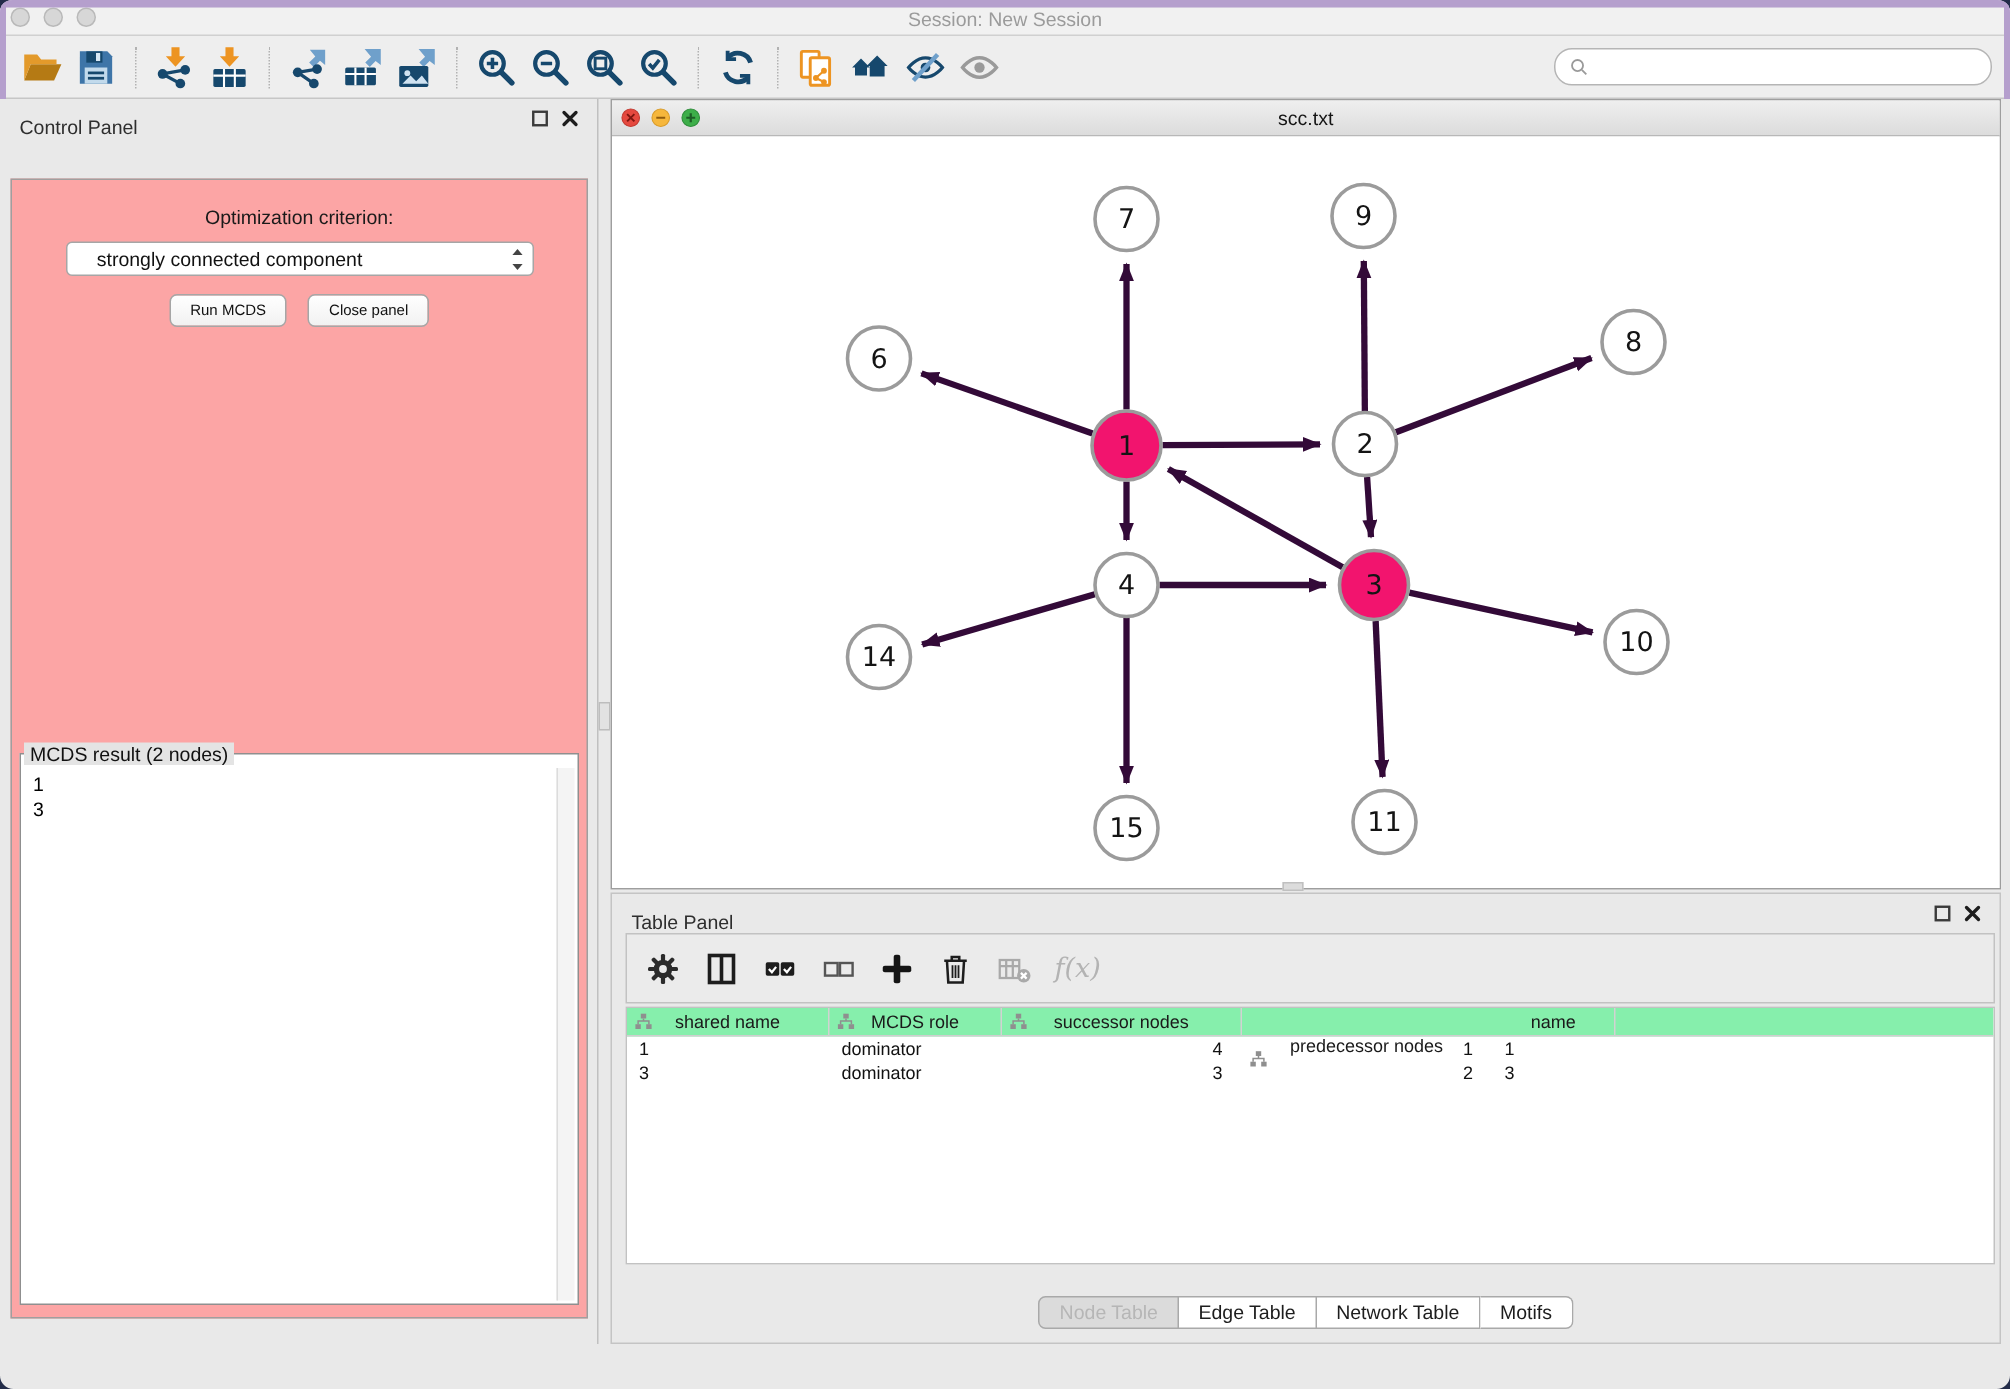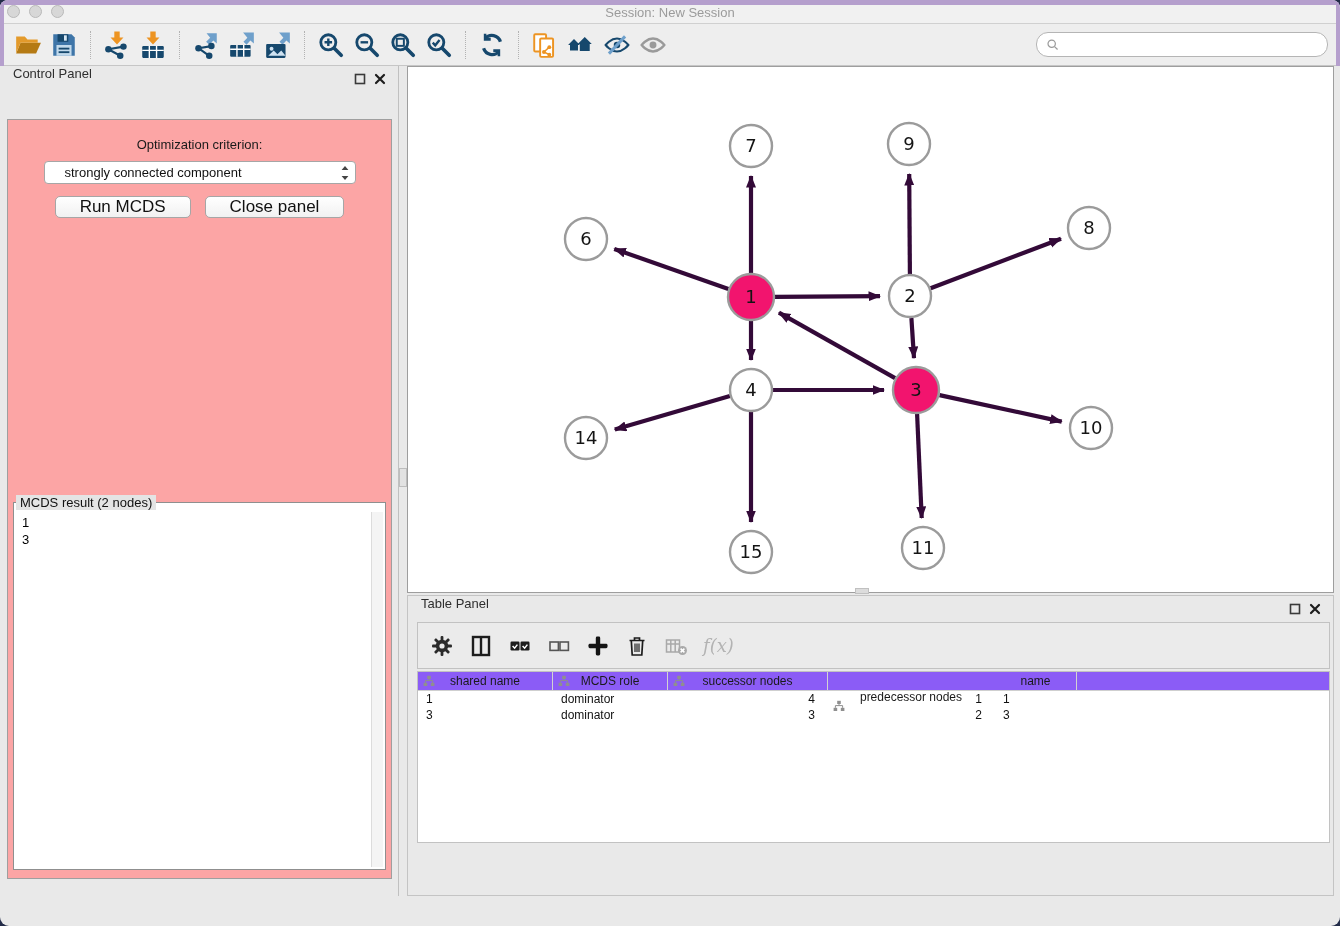--- a/index.html
+++ b/index.html
@@ -15,41 +15,41 @@
   .wtitle{position:absolute;left:0;right:0;text-align:center;font-size:13px;color:#9b9b9b}
   .toolbar{position:absolute;top:24px;left:4px;right:4px;height:42px;background:#eeeeee;border-bottom:1px solid #c6c6c6;display:flex;align-items:center;padding-left:8px;gap:4px}
   .tb-btn{width:32px;height:32px;border:none;background:transparent;padding:2px;cursor:pointer}
   .tb-btn svg{width:28px;height:28px;display:block}
   .tb-sep{width:1px;height:28px;border-left:1px dotted #b2b2b2;margin:0 6px}
   .searchwrap{position:absolute;top:32px;right:12px;width:292px;height:25px;background:#fff;border:1px solid #b5b5b5;border-radius:12px;z-index:7;display:flex;align-items:center}
   .sicon{width:14px;height:14px;margin-left:9px}
   .sicon svg{width:14px;height:14px;display:block}
   .searchinput{border:none;outline:none;background:transparent;flex:1;height:20px;font-size:13px;padding:0 8px 0 4px;font-family:inherit}
 
-  .phead{position:relative;height:26px;display:flex;align-items:flex-start}
+  .phead{position:relative;height:26px;display:flex;align-items:flex-end}
   .ptitle{font-size:13px;color:#2e2e2e;margin-left:13px}
   .pfloat{position:absolute;right:32px;top:7px;width:12px;height:12px;cursor:pointer}
   .pclose{position:absolute;right:12px;top:7px;width:12px;height:12px;cursor:pointer}
   .pfloat svg,.pclose svg{width:12px;height:12px;display:block}
 
   .cpanel{position:absolute;left:0;top:66px;width:399px;height:830px;background:#e9e9e9;border-right:1px solid #c0c0c0}
   .tabgroup{display:flex;justify-content:center}
   .cp-tabs{position:absolute;top:31px;left:0;right:0;height:22px;z-index:2}
   .tab{background:#fff;border:1px solid #a9a9a9;border-left:none;padding:0 13px;font-size:13px;line-height:20px;height:22px;color:#1d1d1d;cursor:pointer;white-space:nowrap}
   .tab:first-child{border-left:1px solid #a9a9a9;border-radius:5px 0 0 5px}
   .tab:last-child{border-radius:0 5px 5px 0}
   .tab.active{background:#dbdbdb;color:#b6b6b6}
   .cp-content{position:absolute;left:7px;right:6px;top:53px;bottom:17px;background:#fca5a5;border:1px solid #9f9f9f}
   .opt-label{text-align:center;margin-top:17px;font-size:13px;color:#1a1a1a}
   .select{position:relative;width:312px;height:23px;margin:9px auto 0;background:#fff;border:1px solid #a6a6a6;border-radius:4px;display:flex;align-items:center;cursor:pointer}
   .sel-text{font-size:13px;margin-left:20px;color:#111}
   .sel-step{position:absolute;right:5px;top:3px;width:10px;height:16px}
   .sel-step svg{width:10px;height:16px;display:block}
   .btnrow{display:flex;justify-content:center;gap:14px;margin-top:12px}
-  .pbtn{height:22px;padding:0 24px;font-size:17px;border:1px solid #a6a6a6;border-radius:5px;background:linear-gradient(#ffffff,#f1f1f1);color:#111;cursor:pointer;font-family:inherit}
+  .pbtn{height:22px;padding:0 13px;font-size:10px;border:1px solid #a6a6a6;border-radius:5px;background:linear-gradient(#ffffff,#f1f1f1);color:#111;cursor:pointer;font-family:inherit}
   .resbox{position:absolute;left:5px;right:5px;top:375px;bottom:8px;border:1px solid #8f8f8f;margin:0;padding:0;background:#fff}
   .resbox legend{font-size:13px;color:#111;padding:0 4px;margin-left:2px;background:#e4e4e4}
   .restext{position:absolute;left:2px;top:2px;right:15px;bottom:2px;background:#fff;font-size:13px;line-height:17px;padding:2px 6px;overflow:hidden}
   .rline{height:17px}
   .resscroll{position:absolute;top:2px;right:2px;bottom:2px;width:12px;background:#f4f4f4;border-left:1px solid #dcdcdc}
 
   .split-grip{position:absolute;left:399px;top:468px;width:8px;height:19px;background:#e2e2e2;border:1px solid #bdbdbd;z-index:3}
   .canvas-grip{position:absolute;left:855px;top:588px;width:14px;height:6px;background:#dcdcdc;border:1px solid #c0c0c0;z-index:3}
 
   .netwin{position:absolute;left:407px;top:66px;width:927px;height:527px;background:#fff;border:1px solid #9e9e9e}
@@ -60,21 +60,21 @@
   .nw-title{position:absolute;left:0;right:0;text-align:center;font-size:13px;color:#141414}
   .nw-canvas{position:absolute;top:24px;left:0;right:0;bottom:0;background:#fff;overflow:hidden}
   .nw-canvas svg{display:block}
 
   .tpanel{position:absolute;left:407px;top:595px;width:927px;height:301px;background:#e9e9e9;border:1px solid #c4c4c4}
   .ttoolbar{position:absolute;left:9px;right:3px;top:26px;height:47px;background:#ebebeb;border:1px solid #c2c2c2;display:flex;align-items:center;padding-left:9px;gap:9px}
   .tt-btn{width:30px;height:30px;border:none;background:transparent;padding:3px;cursor:pointer}
   .tt-btn svg{width:24px;height:24px;display:block}
   .fx{font-family:"DejaVu Serif",serif;font-style:italic;font-size:18px;color:#b3b3b3}
   .tablebox{position:absolute;left:9px;right:3px;top:75px;height:172px;background:#fff;border:1px solid #c2c2c2;overflow:hidden}
-  .thead{display:flex;height:19px;background:#8b5cf6;border-bottom:1px solid #cfcfcf}
+  .thead{display:flex;height:19px;background:#86efac;border-bottom:1px solid #cfcfcf}
   .th{position:relative;display:flex;align-items:center;justify-content:center;border-right:1px solid #d2d2d2;font-size:12px;color:#1a1a1a;cursor:pointer}
   .th-ic{position:absolute;left:5px;top:3px;width:12px;height:12px}
   .th-ic svg{width:12px;height:12px;display:block}
   .trow{display:flex;height:16px}
   .td{font-size:12px;color:#111;line-height:16px;white-space:nowrap;overflow:hidden}
   .td.left{text-align:left;padding-left:8px}
   .td.right{text-align:right;padding-right:13px}
   .tp-tabs{position:absolute;left:0;right:0;top:268px;height:23px}
 
   .statusbar{position:absolute;left:0;right:0;bottom:0;height:30px;background:#ededed;border-top:1px solid #c2c2c2}
@@ -288,20 +288,41 @@
             <div class="rline">3</div>
           </div>
         <div class="resscroll"></div>
       </fieldset>
     </div>
   </div>
 
   <div class="split-grip"></div>
 
   <div class="netwin">
+    <div class="nw-titlebar">
+      <span class="nw-dot">
+          <svg viewBox="0 0 14 14">
+            <circle cx="7" cy="7" r="6.3" fill="#E5493F" stroke="#C23B32" stroke-width="0.8"></circle>
+            <path d="M4.4 4.4l5.2 5.2M9.6 4.4L4.4 9.6" stroke="#7E1610" stroke-width="1.4"></path>
+          </svg>
+        </span>
+      <span class="nw-dot">
+          <svg viewBox="0 0 14 14">
+            <circle cx="7" cy="7" r="6.3" fill="#F6B73C" stroke="#D99C2B" stroke-width="0.8"></circle>
+            <path d="M3.8 7h6.4" stroke="#8F5B0D" stroke-width="1.6"></path>
+          </svg>
+        </span>
+      <span class="nw-dot">
+          <svg viewBox="0 0 14 14">
+            <circle cx="7" cy="7" r="6.3" fill="#3DAE49" stroke="#2F8E3B" stroke-width="0.8"></circle>
+            <path d="M7 3.8v6.4M3.8 7h6.4" stroke="#1D5D26" stroke-width="1.6"></path>
+          </svg>
+        </span>
+      <div class="nw-title">scc.txt</div>
+    </div>
     <div class="nw-canvas">
       <svg id="graphsvg" width="925" height="501" viewBox="0 0 925 501" font-family="DejaVu Sans, sans-serif">
           <defs>
             <marker id="arr" markerUnits="userSpaceOnUse" markerWidth="15" markerHeight="12" refX="11.5" refY="5" orient="auto">
               <path d="M0 0L12.5 5L0 10Z" fill="#330A38"></path>
             </marker>
           </defs>
           <line x1="343.0" y1="182.0" x2="343.0" y2="85.0" stroke="#330A38" stroke-width="4.2" marker-end="url(#arr)"></line>
           <line x1="320.4" y1="198.0" x2="206.3" y2="157.9" stroke="#330A38" stroke-width="4.2" marker-end="url(#arr)"></line>
           <line x1="367.0" y1="205.8" x2="472.0" y2="205.2" stroke="#330A38" stroke-width="4.2" marker-end="url(#arr)"></line>
@@ -507,15 +528,21 @@
           </div>
           <div class="trow">
             <div class="td left" style="width: 135px;">3</div>
             <div class="td left" style="width: 115px;">dominator</div>
             <div class="td right" style="width: 160px;">3</div>
             <div class="td right" style="width: 167px;">2</div>
             <div class="td left" style="width: 82px;">3</div>
           </div>
         </div>
     </div>
+    <div class="tabgroup tp-tabs">
+        <div class="tab active">Node Table</div>
+        <div class="tab">Edge Table</div>
+        <div class="tab">Network Table</div>
+        <div class="tab">Motifs</div>
+      </div>
   </div>
 
 </div>
 
 </body></html>

